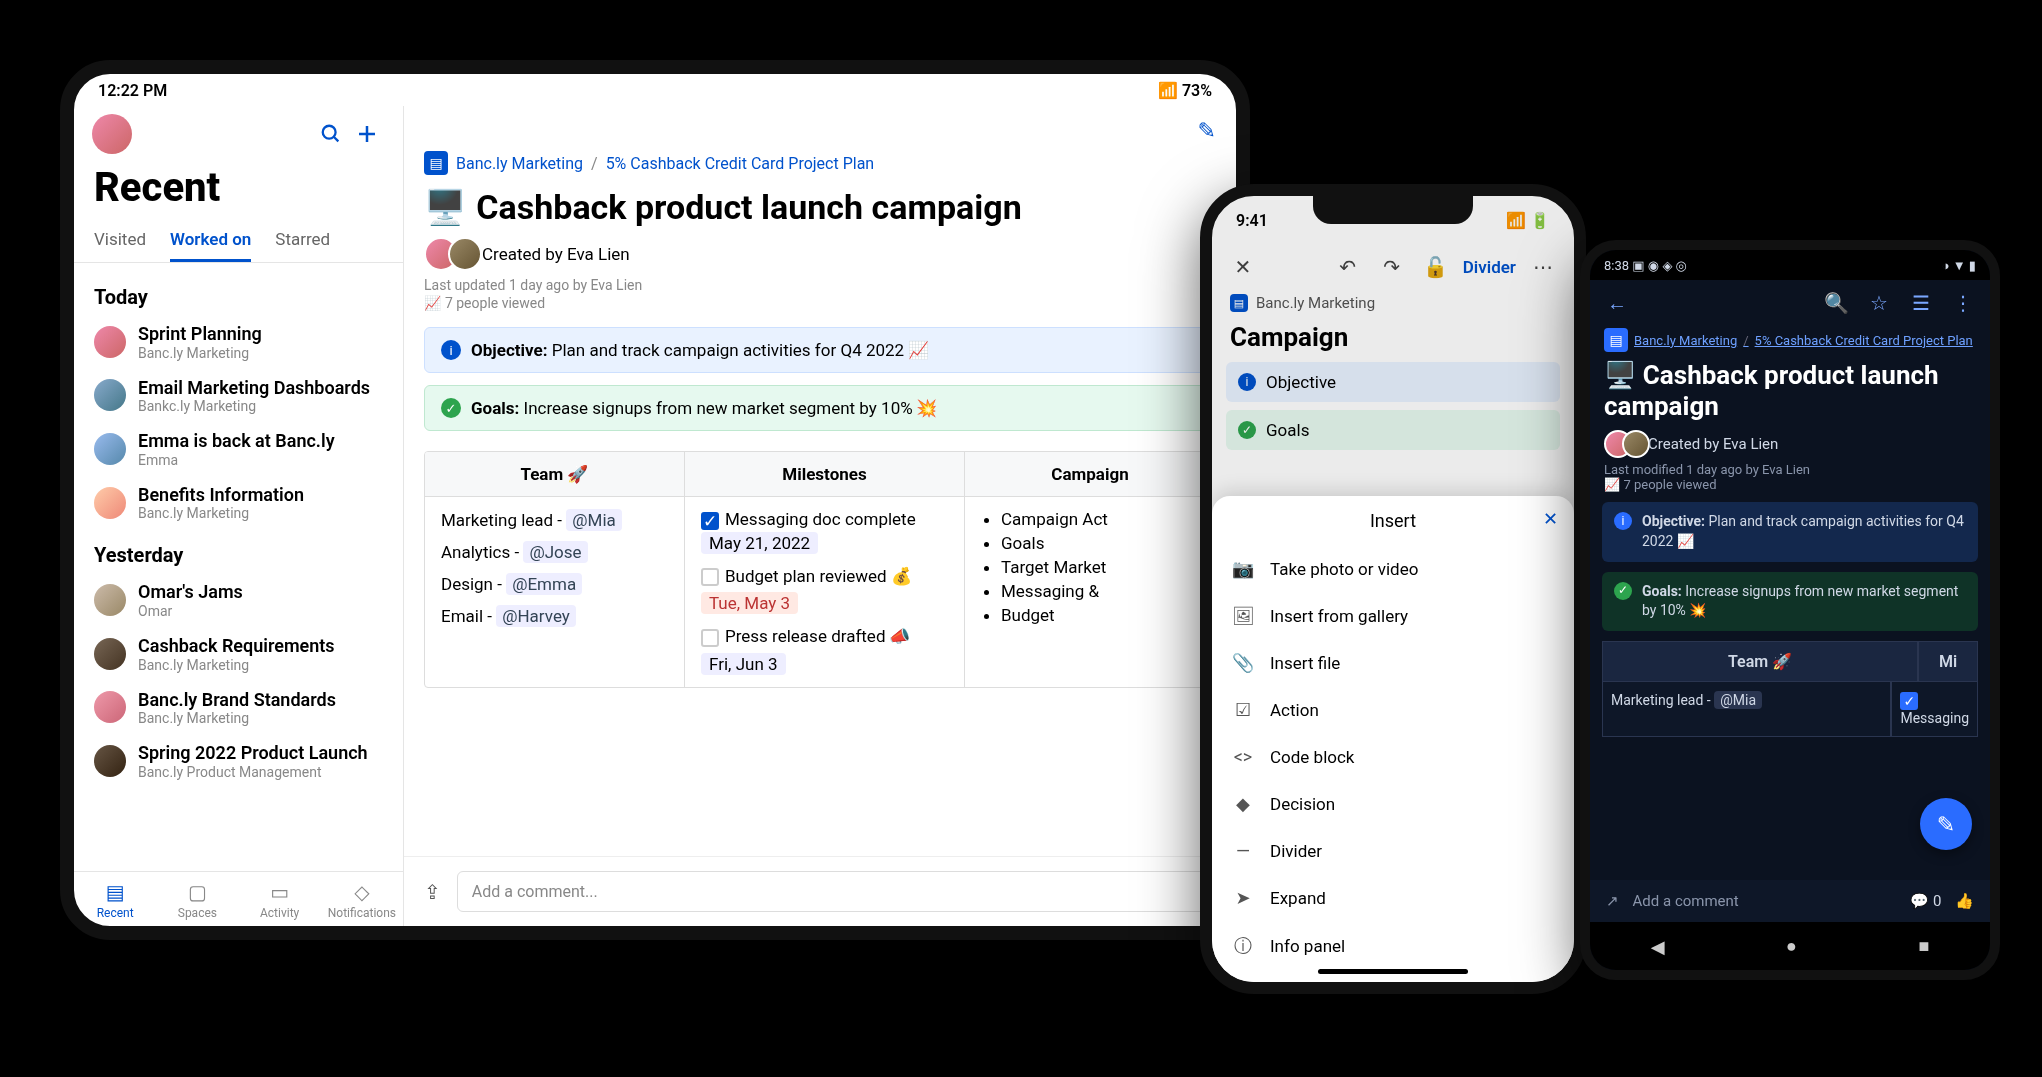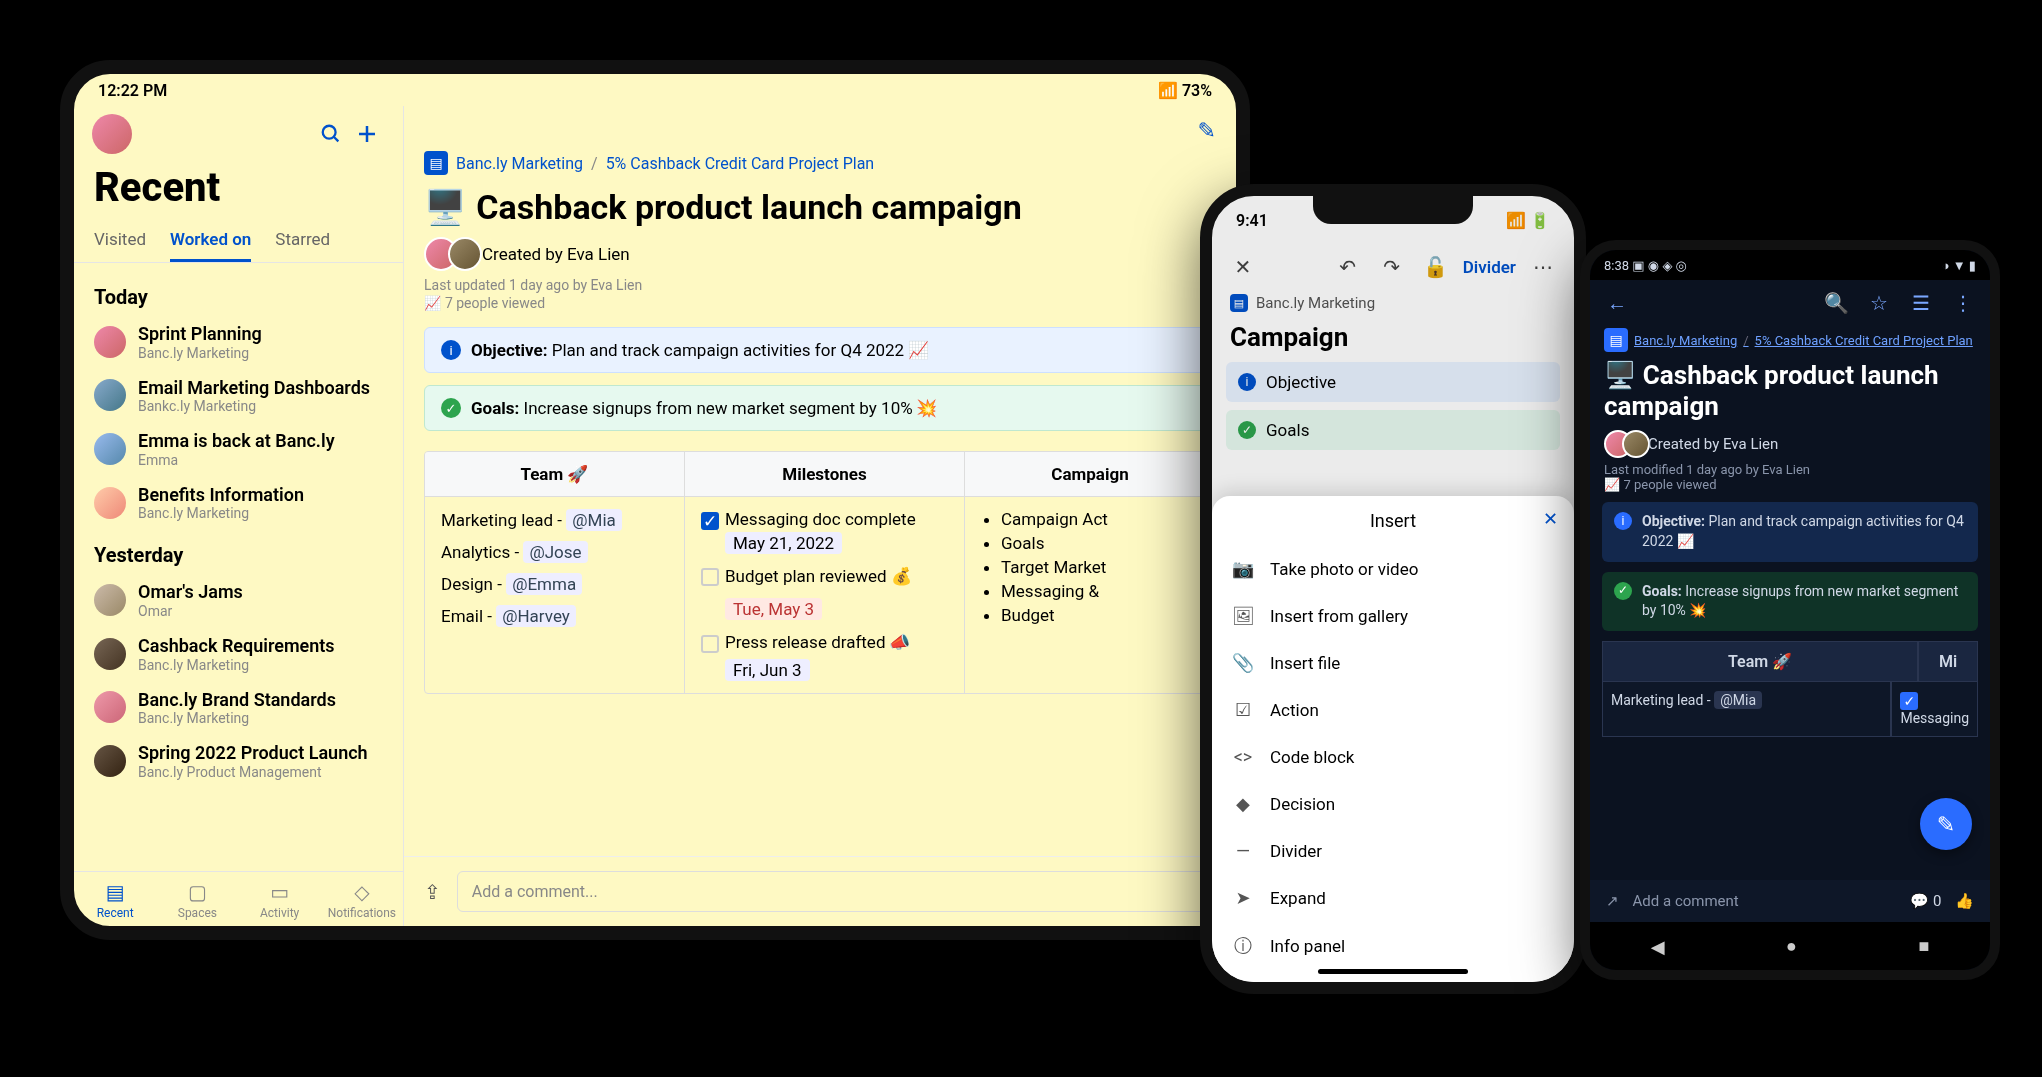--- a/index.html
+++ b/index.html
@@ -1,19 +1,19 @@
 <!DOCTYPE html>
 <html><head>
 <meta charset="utf-8">
 <style>
 * { margin:0; padding:0; box-sizing:border-box; font-family:-apple-system,BlinkMacSystemFont,"Segoe UI",Roboto,sans-serif; }
 body { background:#000; width:2042px; height:1077px; position:relative; overflow:hidden; }
 
 
-.ipad { position:absolute; left:60px; top:60px; width:1190px; height:880px; background:#fef9c3; border-radius:50px; border:14px solid #111; box-shadow:0 20px 60px rgba(0,0,0,.6); overflow:hidden; }
+.ipad { position:absolute; left:60px; top:60px; width:1190px; height:880px; background:#ffffff; border-radius:50px; border:14px solid #111; box-shadow:0 20px 60px rgba(0,0,0,.6); overflow:hidden; }
 .ipad-status { height:32px; display:flex; align-items:center; justify-content:space-between; padding:0 24px; font-size:16px; font-weight:600; }
 .ipad-body { display:flex; height:calc(100% - 32px); }
 
 
 .sidebar { width:330px; border-right:1px solid #e5e5e5; display:flex; flex-direction:column; overflow:hidden; }
 .sb-head { display:flex; align-items:center; padding:8px 18px 4px; }
 .avatar { width:40px; height:40px; border-radius:50%; background:linear-gradient(135deg,#e8a,#c66); flex-shrink:0; }
 .avatar.sm { width:32px; height:32px; }
 .sb-head .spacer { flex:1; }
 .icon-btn { width:36px; height:36px; display:flex; align-items:center; justify-content:center; color:#0052cc; cursor:pointer; font-size:22px; }
@@ -59,21 +59,21 @@
 .tcell:last-child { border-right:none; }
 .c1 { width:260px; }
 .c2 { width:280px; }
 .c3 { flex:1; }
 .thead { background:#f7f8f9; font-weight:700; text-align:center; }
 .thead .tcell { border-bottom:1px solid #ddd; }
 .chip { background:#eef; border-radius:4px; padding:1px 6px; color:#345; display:inline-block; }
 .chk { width:18px; height:18px; border:2px solid #0052cc; border-radius:3px; display:inline-flex; align-items:center; justify-content:center; margin-right:6px; vertical-align:middle; }
 .chk.done { background:#0052cc; color:#fff; }
 .chk.open { border-color:#ccc; }
-.date-chip { background:#eef; border-radius:4px; padding:1px 8px; display:inline-block; margin-left:24px; margin-top:2px; }
+.date-chip { background:#eef; border-radius:4px; padding:1px 8px; display:inline-block; margin-top:2px; }
 .date-chip.warn { background:#ffe9e3; color:#b33; }
 ul.bul { list-style:disc; padding-left:20px; }
 ul.bul li { margin-bottom:4px; }
 
 .comment-bar { display:flex; align-items:center; gap:16px; padding:14px 20px; border-top:1px solid #eee; margin-top:auto; }
 .comment-input { flex:1; border:1px solid #ddd; border-radius:6px; padding:10px 14px; color:#888; font-size:16px; }
 
 
 .iphone { position:absolute; left:1200px; top:140px; width:386px; height:810px; background:#fff; border-radius:54px; border:12px solid #111; box-shadow:0 20px 60px rgba(0,0,0,.6); overflow:hidden;margin-top:44px; }
 .notch { position:absolute; top:0; left:50%; transform:translateX(-50%); width:160px; height:28px; background:#111; border-bottom-left-radius:18px; border-bottom-right-radius:18px; z-index:5; }
@@ -273,21 +273,21 @@
         <div class="trow">
           <div class="tcell c1">
             <div style="margin-bottom:10px"><span>Marketing lead -</span> <span class="chip">@Mia</span></div>
             <div style="margin-bottom:10px"><span>Analytics -</span> <span class="chip">@Jose</span></div>
             <div style="margin-bottom:10px"><span>Design -</span> <span class="chip">@Emma</span></div>
             <div><span>Email -</span> <span class="chip">@Harvey</span></div>
           </div>
           <div class="tcell c2">
             <div style=""><span class="chk done">✓</span><span>Messaging doc complete</span></div>
             <div class="date-chip">May 21, 2022</div>
-            <div style="margin:12px 0 10px"><span class="chk open"></span><span>Budget plan reviewed 💰</span></div>
+            <div style="margin:12px 0 4px"><span class="chk open"></span><span>Budget plan reviewed 💰</span></div>
             <div class="date-chip warn">Tue, May 3</div>
             <div style="margin:12px 0 4px"><span class="chk open"></span><span>Press release drafted 📣</span></div>
             <div class="date-chip">Fri, Jun 3</div>
           </div>
           <div class="tcell c3">
             <ul class="bul">
               <li>Campaign Act</li>
               <li>Goals</li>
               <li>Target Market</li>
               <li>Messaging &amp;</li>

